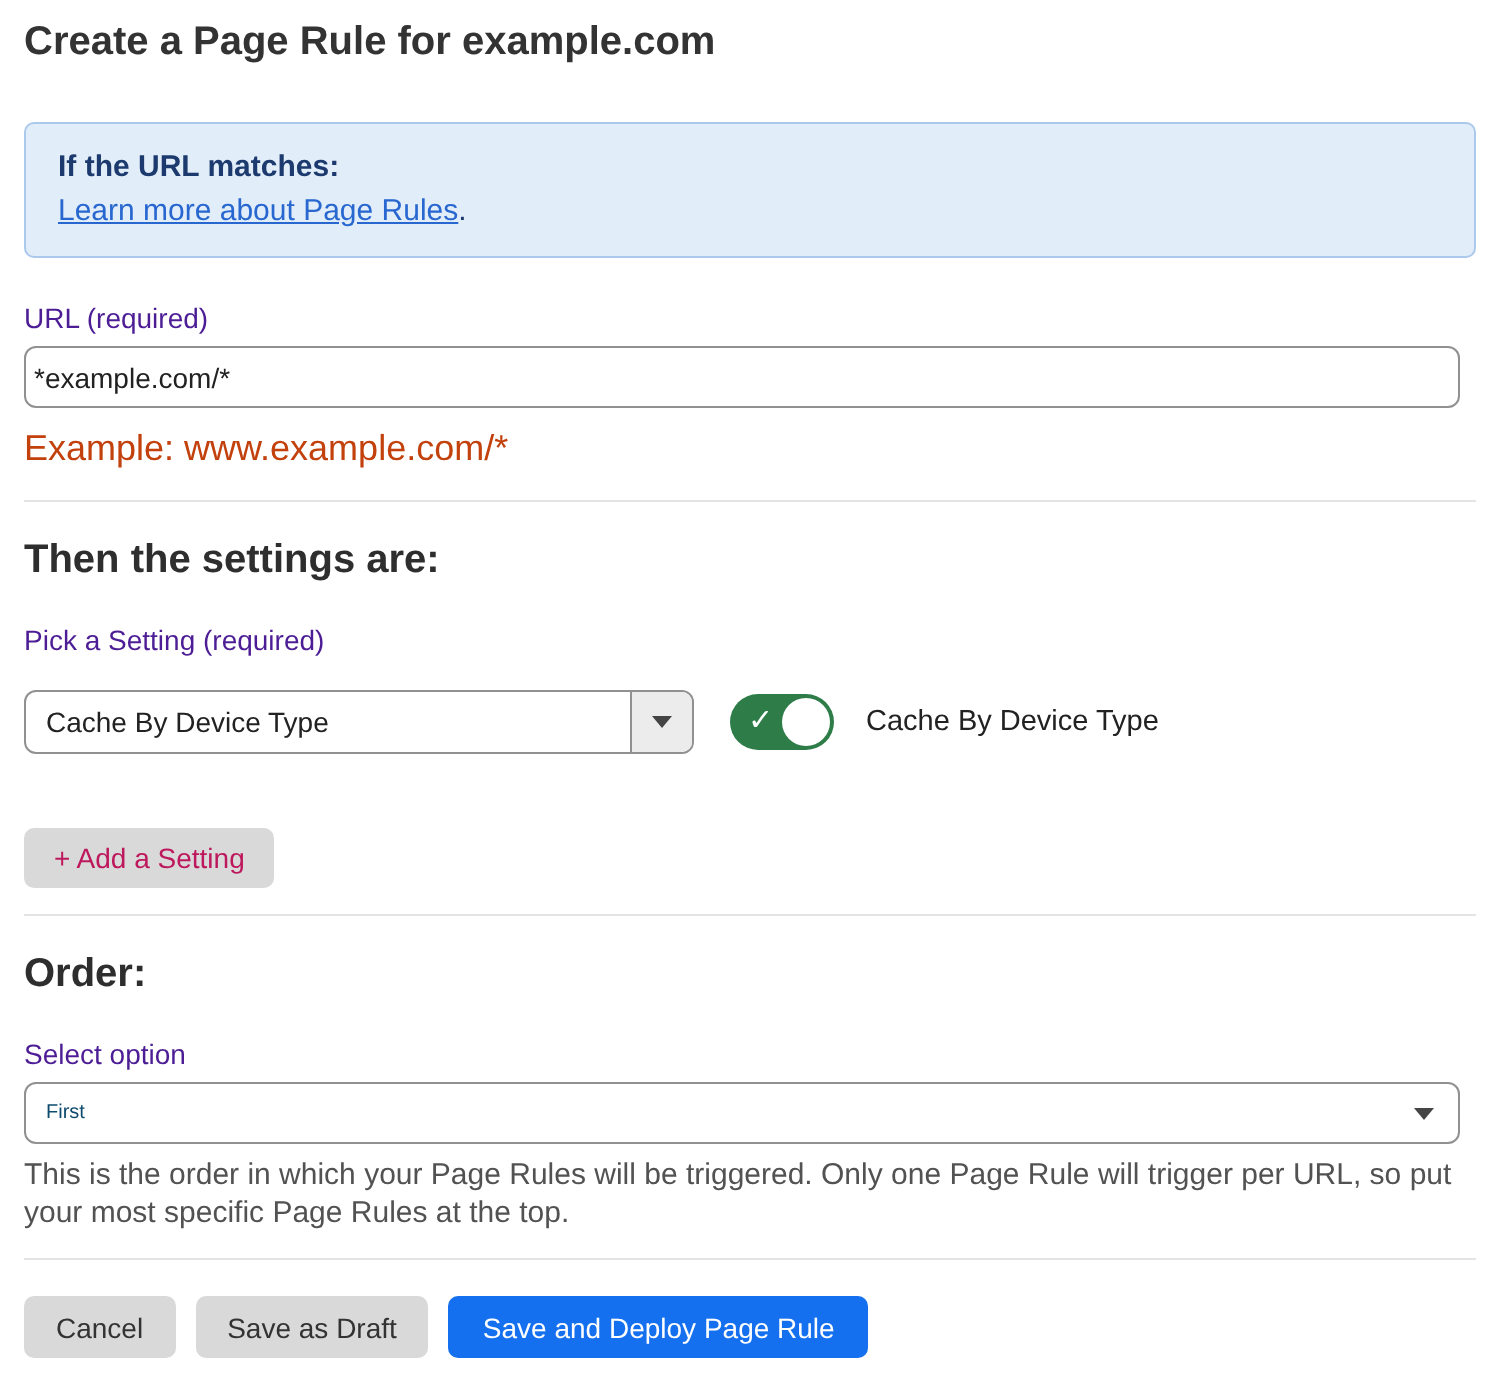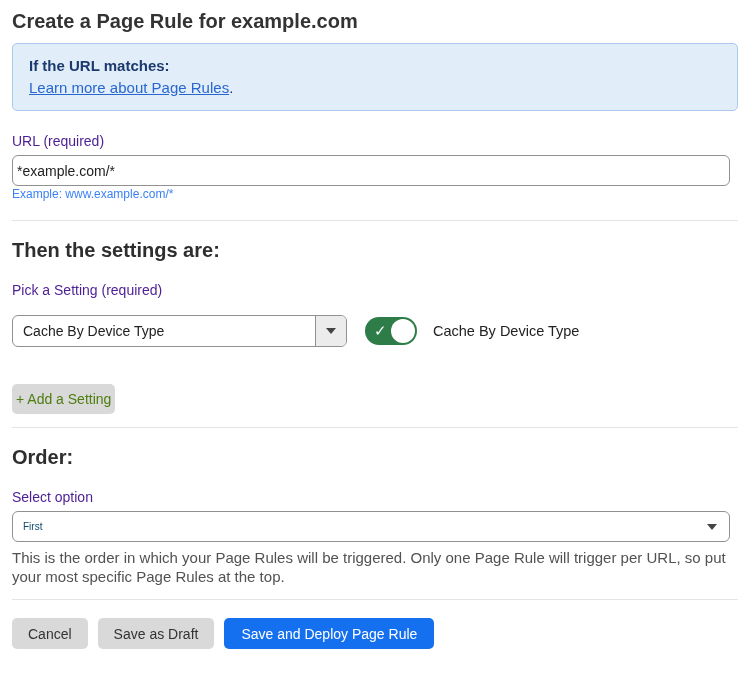--- a/index.html
+++ b/index.html
@@ -13,21 +13,21 @@
   .container { padding: 9px 12px 0 12px; }
 
   .page-title {
     font-size: 20px;
     font-weight: 700;
     color: #333333;
     line-height: 24px;
   }
 
   .info-box {
-    margin-top: 10px;
+    margin-top: 28px;
     background: #e2edfa;
     border: 1px solid #abc9ec;
     border-radius: 5px;
     padding: 11px 16px 12px 16px;
     color: #1c3a6e;
     font-size: 15px;
     line-height: 21.5px;
   }
   .info-box .info-heading { font-weight: 700; }
   .info-box a.learn-link {
@@ -51,23 +51,23 @@
     border: 1px solid #919191;
     border-radius: 6px;
     padding: 0 4px;
     font-size: 14px;
     color: #222222;
     font-family: "Liberation Sans", sans-serif;
     background: #ffffff;
   }
 
   .hint-text {
-    margin-top: 0;
-    font-size: 12px;
-    color: #3b82f6;
+    margin-top: 12px;
+    font-size: 18px;
+    color: #c2410c;
     line-height: 17px;
   }
 
   .divider {
     border: none;
     border-top: 1px solid #e4e4e4;
     height: 0;
   }
   .divider-1 { margin-top: 17px; }
   .divider-2 { margin-top: 13px; }
@@ -156,23 +156,23 @@
     font-size: 14.5px;
     color: #222222;
   }
 
   .add-setting-btn {
     margin-top: 37px;
     background: #d9d9d9;
     border: none;
     border-radius: 5px;
     height: 30px;
-    padding: 0 4px;
-    font-size: 14px;
-    color: #4d7c0f;
+    padding: 0 15px;
+    font-size: 14px;
+    color: #be185d;
     font-family: "Liberation Sans", sans-serif;
     cursor: pointer;
   }
 
   .select-label { margin-top: 22px; }
 
   .select-control {
     margin-top: 5px;
     position: relative;
     width: 718px;

